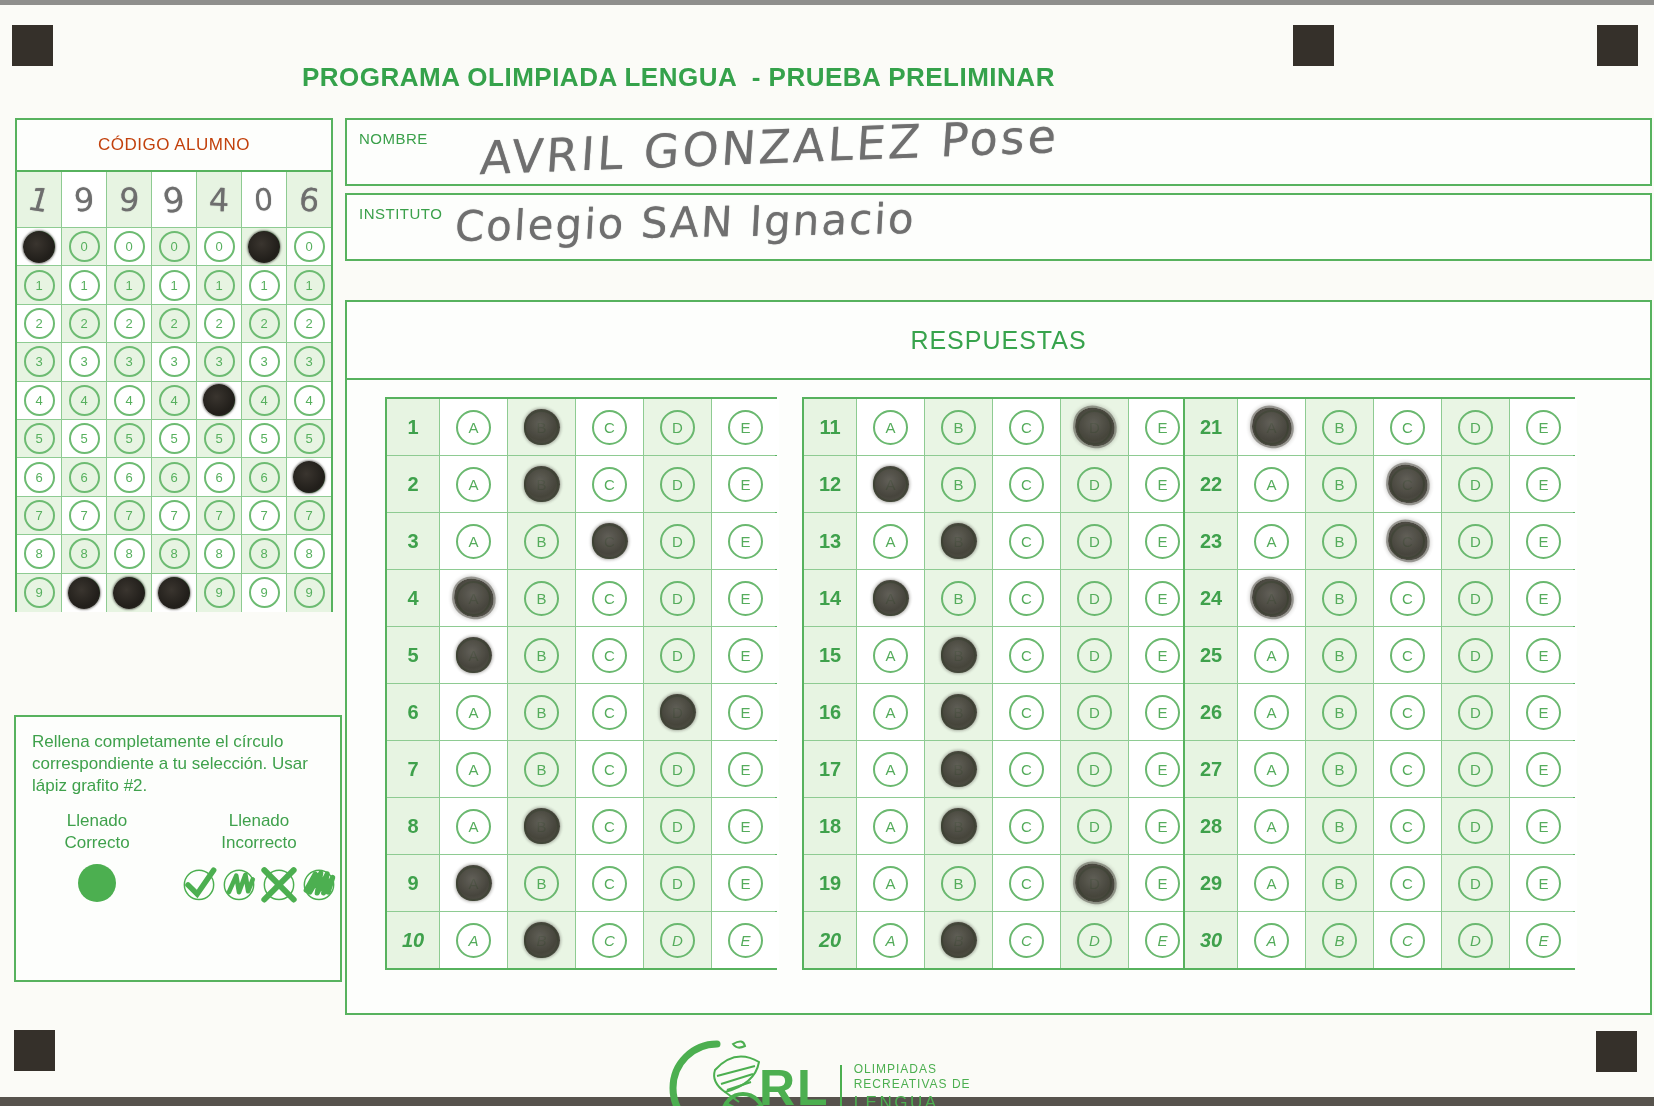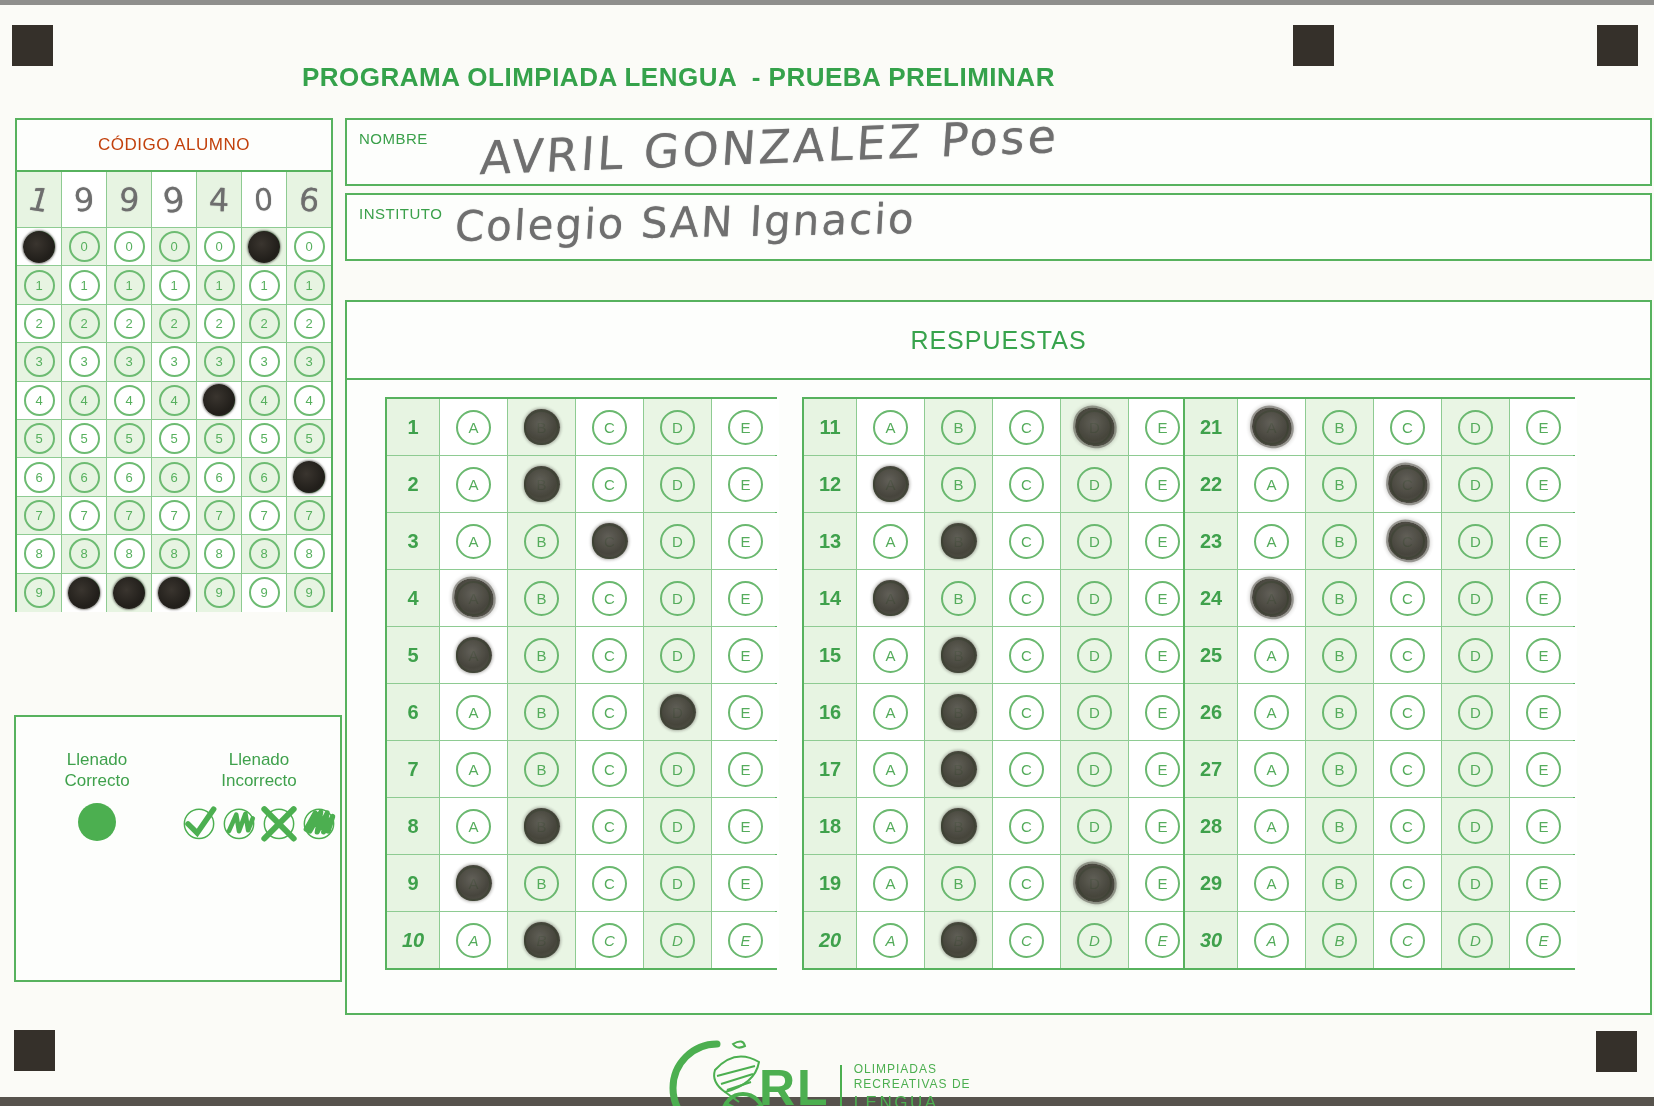--- a/index.html
+++ b/index.html
@@ -71,21 +71,21 @@
     background:radial-gradient(circle at 45% 40%, #56544c 0%, #3a382f 55%, #4c4a41 100%);
     opacity:.93;box-shadow:0 0 3px 1px rgba(80,78,70,.45);}
   .pencil.scribble{width:40px;height:38px;margin:-19px 0 0 -20px;border-radius:44% 56% 48% 52%;
     transform:rotate(9deg);
     box-shadow:0 0 0 2px rgba(75,73,66,.5), 0 0 4px 2px rgba(80,78,70,.4);}
   
   .instrucciones{left:14px;top:715px;width:328px;height:267px;border-width:2px;}
   .instr-title{height:52px;border-bottom:1px solid #4ea658;display:flex;align-items:center;justify-content:center;
     color:#3fa14c;font-size:19px;letter-spacing:.5px;}
   .instr-body{padding:14px 16px 0 16px;color:#3fa14c;font-size:17px;line-height:1.3;}
-  .llenado-row{display:flex;margin-top:32px;}
+  .llenado-row{display:flex;margin-top:13px;}
   .llenado-col{flex:1;text-align:center;color:#3fa14c;font-size:17px;line-height:1.25;}
   .llenado-icons{display:flex;align-items:center;justify-content:center;margin-top:8px;height:44px;}
   .dot-correct{width:38px;height:38px;border-radius:50%;background:#4caf50;}
   .icon-svg{width:44px;height:44px;margin:0 -2px;}
   
   .logo{position:absolute;left:655px;top:1033px;width:420px;height:110px;display:flex;align-items:center;}
   .logo-mark{width:150px;height:104px;}
   .logo-text-group{display:flex;align-items:center;}
   .logo-monogram{color:#4caf50;font-size:50px;font-weight:bold;letter-spacing:2px;margin-left:-46px;}
   .logo-divider{width:2px;height:46px;background:#4caf50;margin:0 12px 0 10px;}
@@ -951,20 +951,21 @@
             </div>
             <div class="opt-cell">
               <span class="opt-bubble">E</span>
             </div>
           </div>
         </div>
     </div>
   </div>
 
   <div class="gbox instrucciones">
+    <div class="instr-body">Rellena completamente el círculo correspondiente a tu selección. Usar lápiz grafito #2.</div>
     <div class="llenado-row">
       <div class="llenado-col">
         <div>Llenado</div>
         <div>Correcto</div>
         <div class="llenado-icons">
           <div class="dot-correct"></div>
         </div>
       </div>
       <div class="llenado-col">
         <div>Llenado</div>

